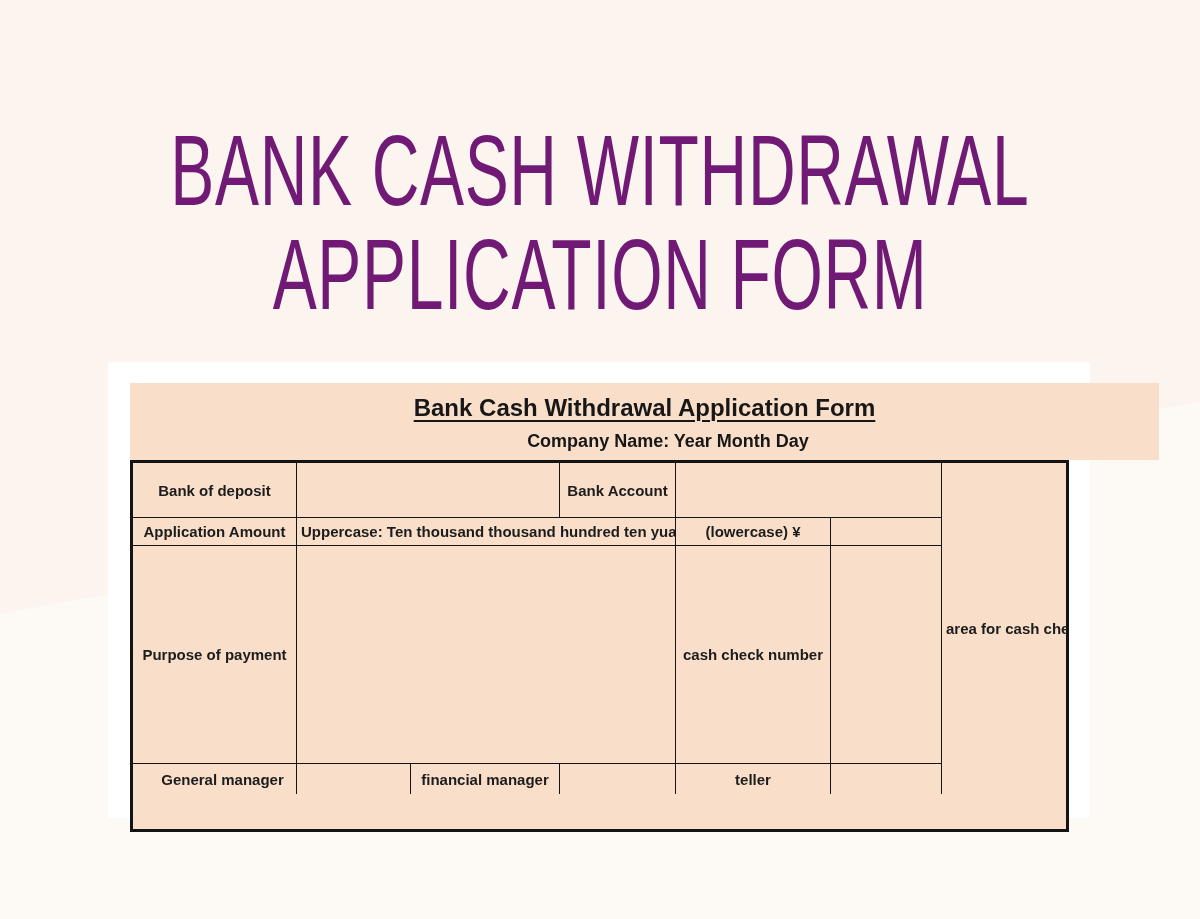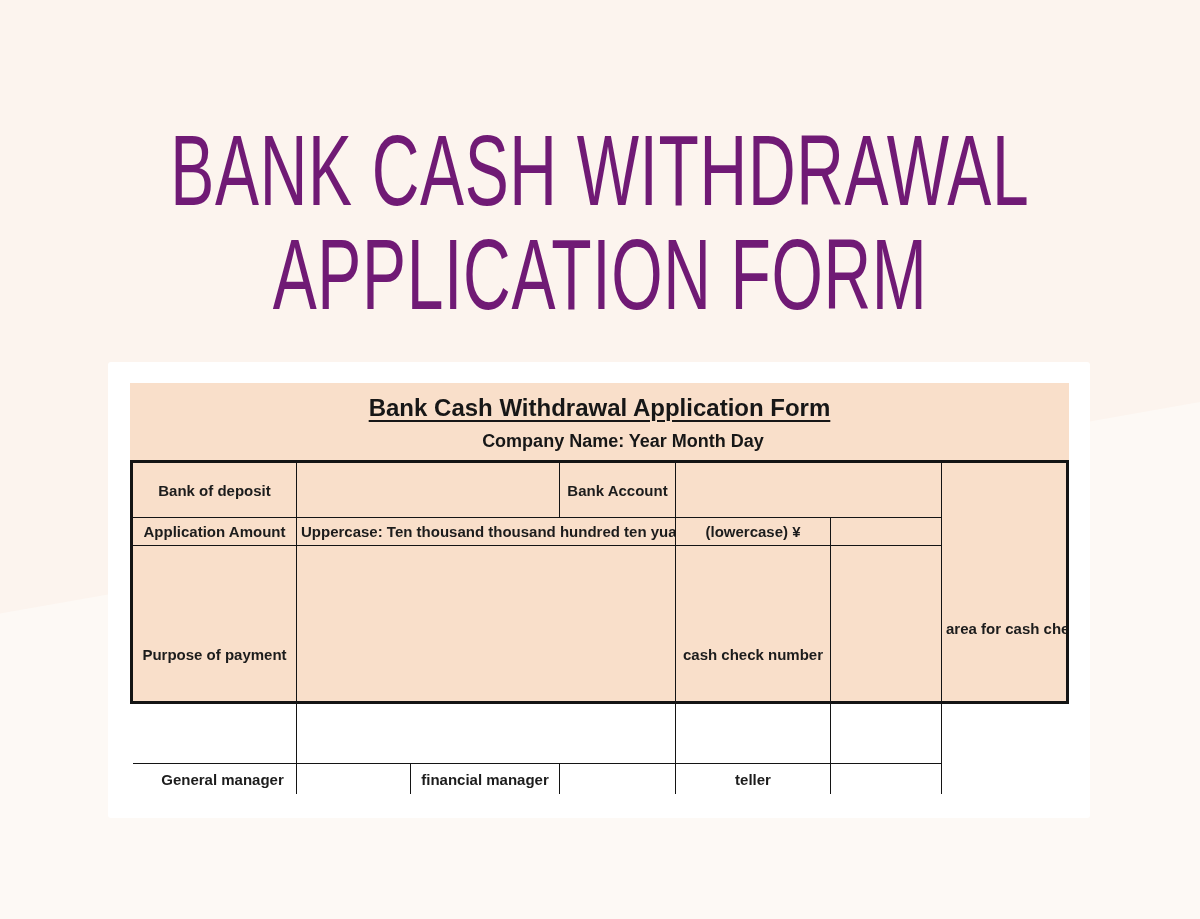--- a/index.html
+++ b/index.html
@@ -24,32 +24,32 @@
     letter-spacing:1px;transform:scale(0.66,1);transform-origin:center top;
     white-space:nowrap;
   }
   
   .card{
     position:absolute;left:108px;top:362px;width:982px;height:456px;
     background:#ffffff;border-radius:3px;
   }
   .sheet{position:absolute;left:22px;top:21px;width:939px;}
   .form-header{
-    width:939px;height:77px;background:#f9dfca;color:#171717;
+    width:1029px;height:77px;background:#f9dfca;color:#171717;
     display:flex;flex-direction:column;align-items:center;justify-content:center;
   }
   .form-title{
     font-size:24px;font-weight:bold;
     text-decoration:underline;text-decoration-thickness:2px;text-underline-offset:4px;
     margin-top:2px;
   }
   .form-subtitle{font-size:18px;font-weight:bold;margin-top:9px;margin-left:47px;}
   
   .grid{
-    display:grid;width:939px;height:244px;box-sizing:border-box;
+    display:grid;width:939px;height:372px;box-sizing:border-box;
     grid-template-columns:164px 114px 149px 116px 155px 111px 124px;
     grid-template-rows:55px 28px 218px 30px;
     background:#f9dfca;border:3px solid #141414;
   }
   .c{
     border-right:1.5px solid #141414;border-bottom:1.5px solid #141414;
     display:flex;align-items:center;justify-content:center;
     font-size:15px;font-weight:bold;color:#1c1c1c;
     overflow:hidden;white-space:nowrap;box-sizing:border-box;
   }

